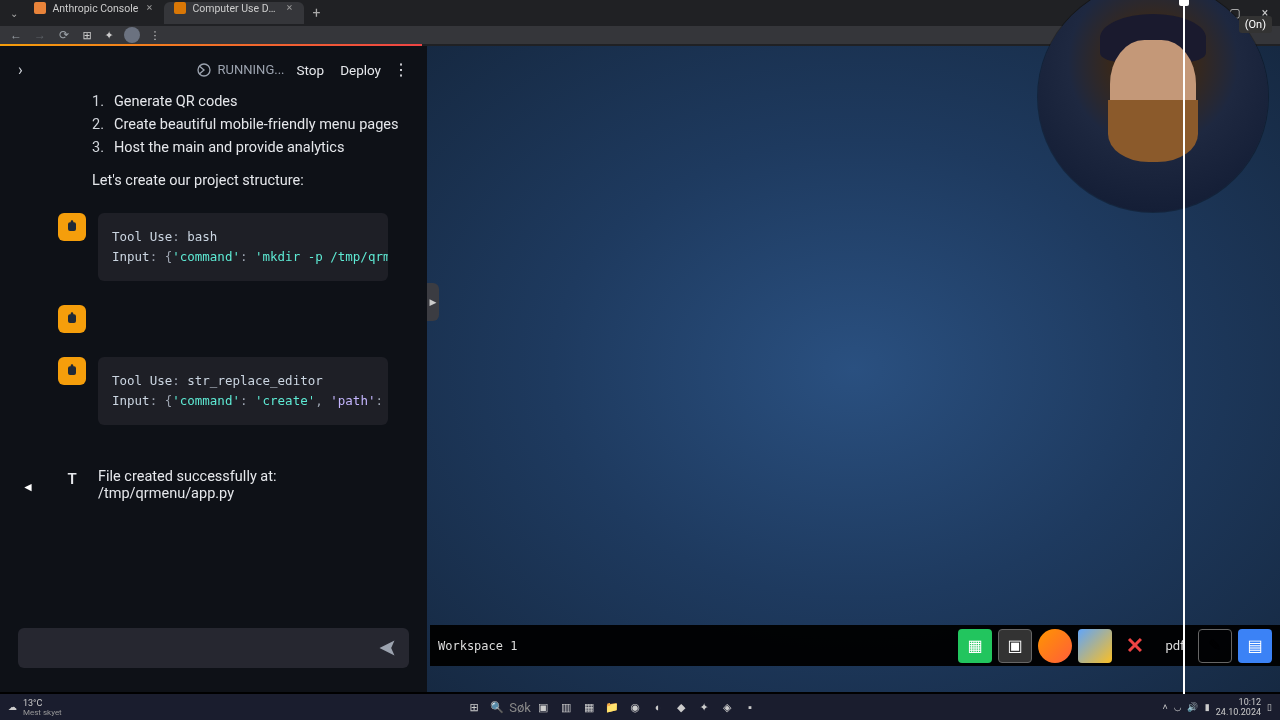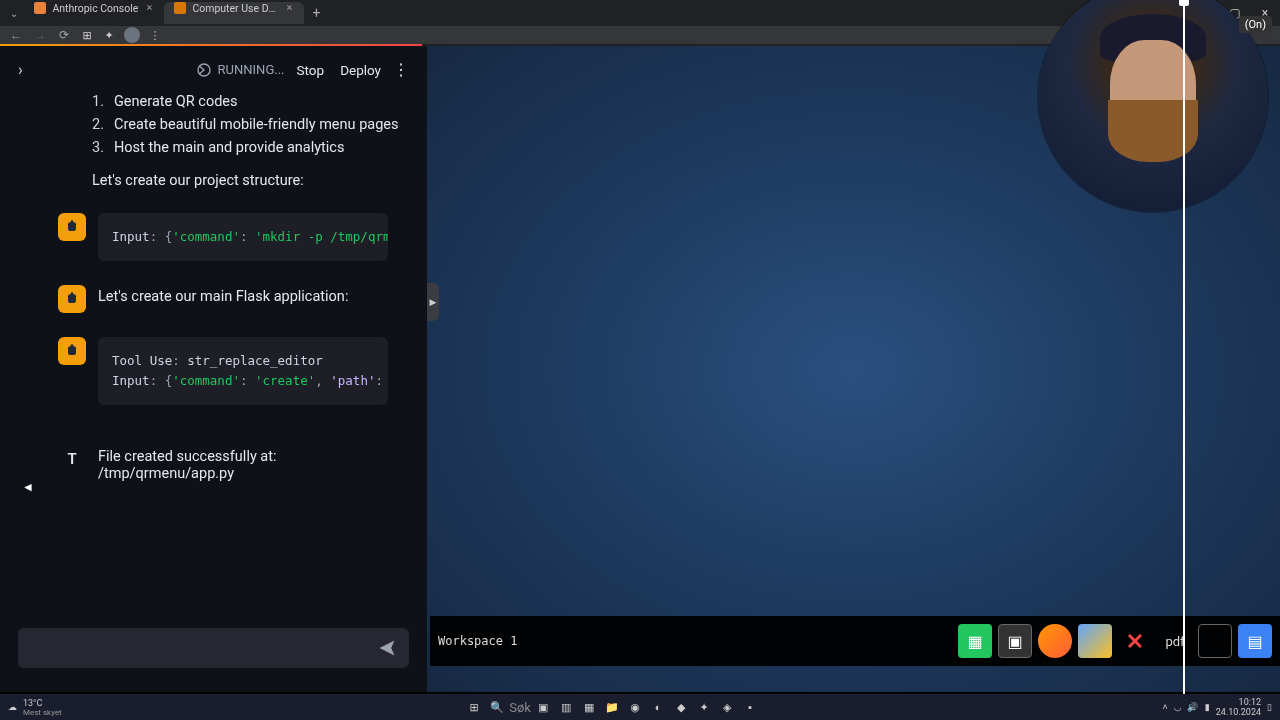--- a/index.html
+++ b/index.html
@@ -39,34 +39,34 @@
 .ol li{display:flex;gap:10px;font-size:14.5px;color:#e5e7eb;margin-bottom:6px;padding-left:74px}
 .ol-num{color:#d1d5db}
 .prose{font-size:14.5px;color:#e5e7eb;padding-left:74px;margin-bottom:18px;margin-top:16px}
 .msg{display:flex;gap:12px;margin:24px 0 10px 40px}
 .avatar{width:28px;height:28px;border-radius:6px;background:#f59e0b;display:flex;align-items:center;justify-content:center;flex-shrink:0}
 .avatar svg{width:16px;height:16px;fill:#1f2937}
 .avatar-t{width:28px;height:28px;display:flex;align-items:center;justify-content:center;font-size:15px;font-weight:600;color:#e5e7eb;flex-shrink:0}
 .code-block{background:#1e1f26;border-radius:6px;padding:14px 14px;font-family:"SF Mono",Monaco,Consolas,monospace;font-size:12.5px;line-height:1.6;overflow:hidden;white-space:nowrap;flex:1;max-width:290px}
 .tok-key{color:#cbd5e1}
 .tok-punct{color:#9ca3af}
-.tok-str{color:#22c55e}
+.tok-str{color:#5eead4}
 .tok-str2{color:#c4b5fd}
 .msg-text{font-size:14.5px;color:#e5e7eb;padding-top:3px}
 .input-area{padding:12px 18px 24px 18px}
 .input-box{background:#262730;border-radius:6px;height:40px;display:flex;align-items:center;padding:0 8px 0 14px}
 .input-field{flex:1;color:#9ca3af;font-size:13px}
 .send-btn{width:28px;height:28px;display:flex;align-items:center;justify-content:center;cursor:pointer}
 .send-btn svg{width:20px;height:20px;fill:#9ca3af}
 .splitter{width:12px;background:#3b3c42;display:flex;align-items:center;justify-content:center;position:absolute;left:427px;top:283px;height:38px;border-radius:0 6px 6px 0;cursor:pointer;z-index:5}
 .splitter-arrow{color:#ccc;font-size:9px}
 .main{flex:1;background:radial-gradient(ellipse at center,#2a5080 0%,#1e3a5f 50%,#162942 100%);position:relative}
 .webcam{position:absolute;top:-18px;right:12px;width:230px;height:230px;border-radius:50%;background:#1a2840;overflow:hidden;z-index:20;box-shadow:0 0 0 1px rgba(0,0,0,0.3)}
 .on-badge{position:absolute;top:16px;right:8px;background:#333;color:#fff;font-size:11px;padding:2px 6px;border-radius:3px;z-index:21}
-.dock{position:absolute;bottom:26px;right:0;height:50px;background:rgba(0,0,0,0.95);display:flex;align-items:center;padding:0 8px;gap:6px;width:850px}
+.dock{position:absolute;bottom:26px;right:0;height:41px;background:rgba(0,0,0,0.95);display:flex;align-items:center;padding:0 8px;gap:6px;width:850px}
 .workspace-label{color:#ddd;font-size:12px;font-family:monospace;margin-right:auto}
 .dock-icon{width:34px;height:34px;border-radius:4px;display:flex;align-items:center;justify-content:center;font-size:16px;cursor:pointer}
 .di-sheet{background:#22c55e;color:#fff}
 .di-term{background:#333;color:#fff;border:1px solid #666}
 .di-ff{background:linear-gradient(135deg,#ff9500,#ff5e3a);border-radius:50%}
 .di-img{background:linear-gradient(135deg,#60a5fa,#fbbf24)}
 .di-x{color:#ef4444;font-size:22px;font-weight:bold}
 .di-pdf{color:#ddd;font-size:13px}
 .di-note{border:1px solid #666}
 .di-calc{background:#3b82f6;color:#fff}
@@ -156,31 +156,31 @@
 
       <div class="prose">Let's create our project structure:</div>
 
       <div class="msg">
         <div class="avatar">
             <svg viewBox="0 0 24 24">
               <path d="M12 2a2 2 0 012 2v1h1a3 3 0 013 3v7a3 3 0 01-3 3H9a3 3 0 01-3-3V8a3 3 0 013-3h1V4a2 2 0 012-2z"></path>
             </svg>
           </div>
         <div class="code-block">
+          <div><span class="tok-key">Tool Use</span><span class="tok-punct">: </span><span class="tok-key">bash</span></div>
           <div><span class="tok-key">Input</span><span class="tok-punct">: {</span><span class="tok-str">'command'</span><span class="tok-punct">: </span><span class="tok-str">'mkdir -p /tmp/qrm</span></div>
         </div>
       </div>
 
       <div class="msg">
         <div class="avatar">
             <svg viewBox="0 0 24 24">
               <path d="M12 2a2 2 0 012 2v1h1a3 3 0 013 3v7a3 3 0 01-3 3H9a3 3 0 01-3-3V8a3 3 0 013-3h1V4a2 2 0 012-2z"></path>
             </svg>
           </div>
-        <div class="msg-text">Let's create our main Flask application:</div>
       </div>
 
       <div class="msg">
         <div class="avatar">
             <svg viewBox="0 0 24 24">
               <path d="M12 2a2 2 0 012 2v1h1a3 3 0 013 3v7a3 3 0 01-3 3H9a3 3 0 01-3-3V8a3 3 0 013-3h1V4a2 2 0 012-2z"></path>
             </svg>
           </div>
         <div class="code-block">
           <div><span class="tok-key">Tool Use</span><span class="tok-punct">: </span><span class="tok-key">str_replace_editor</span></div>

